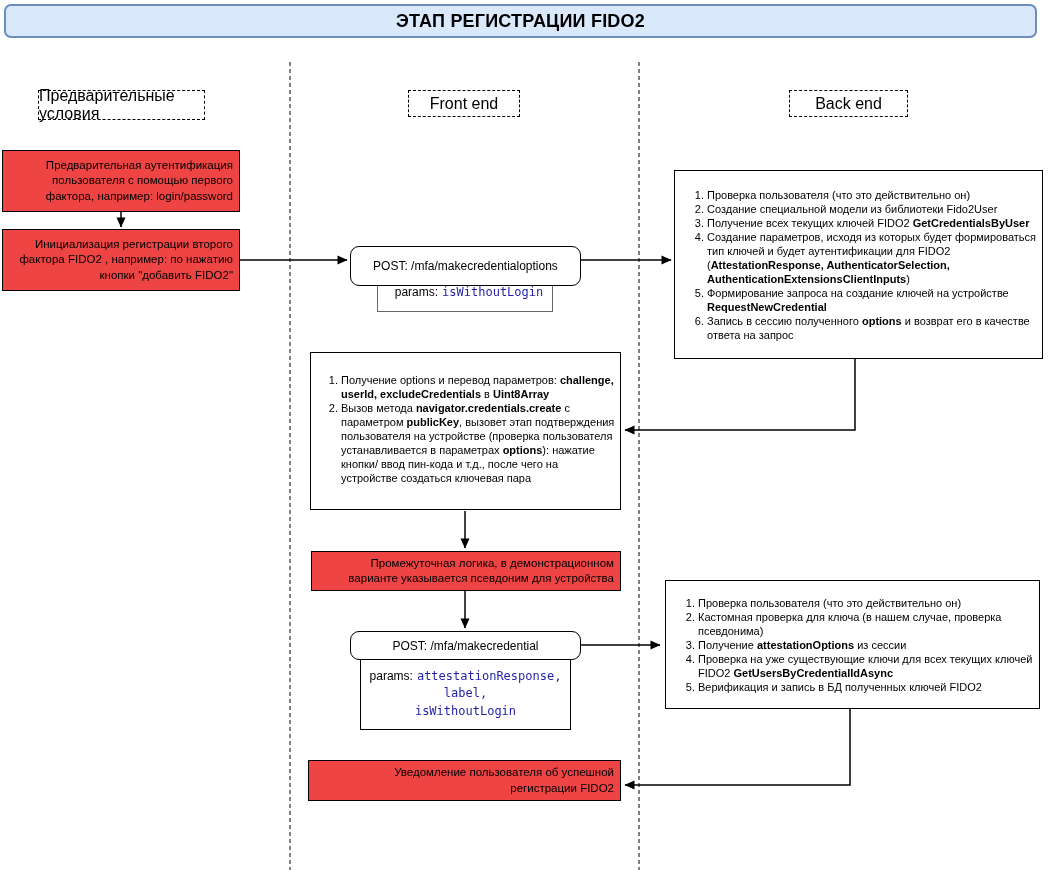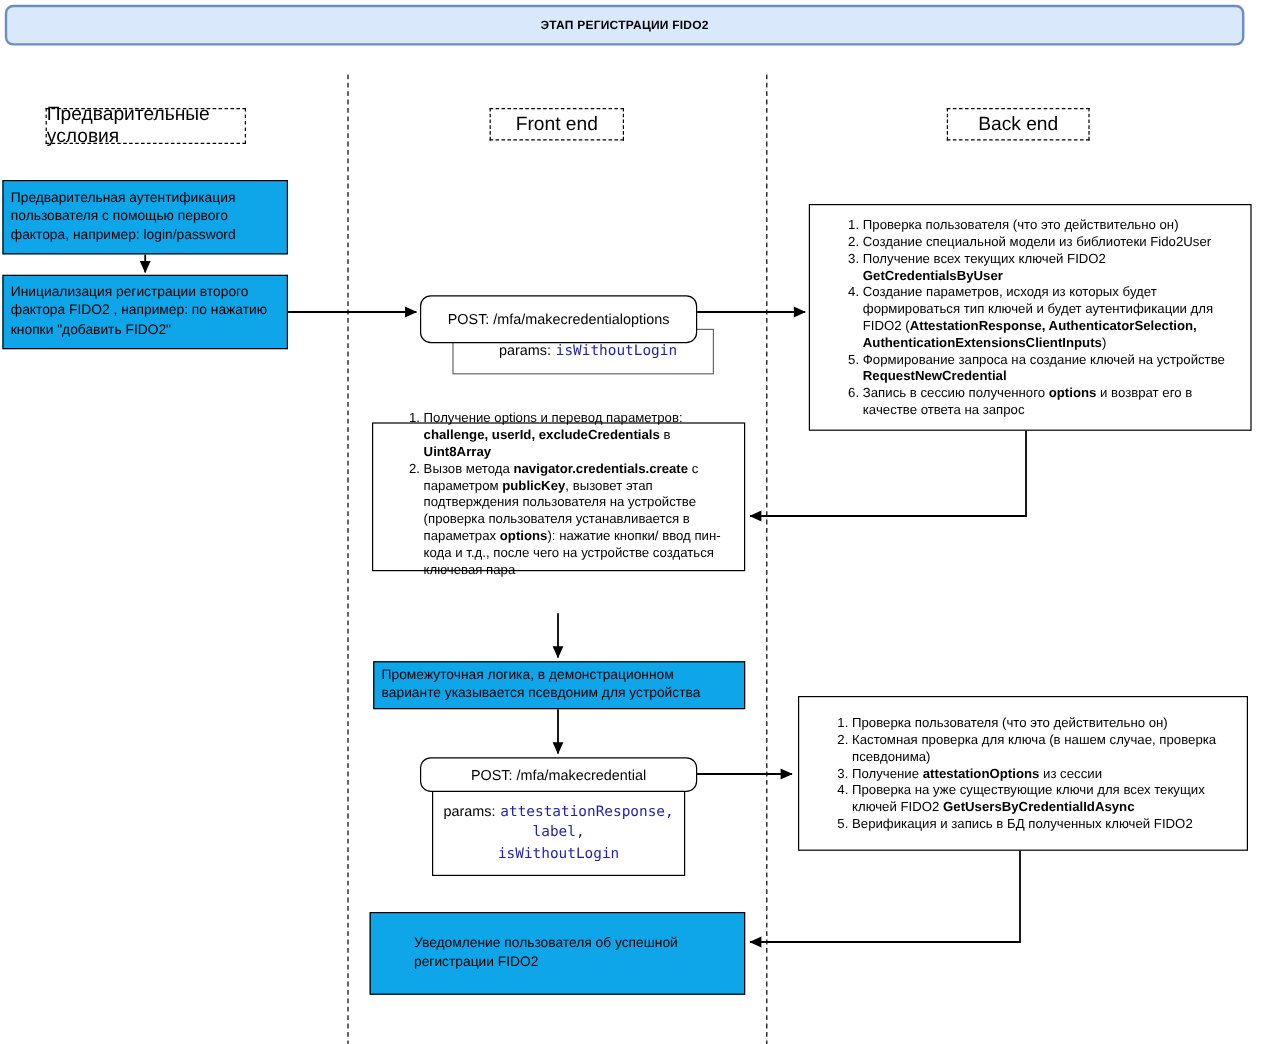--- a/index.html
+++ b/index.html
@@ -3,52 +3,52 @@
 <meta charset="utf-8">
 <style>
   html,body{margin:0;padding:0;background:#fff;}
   #stage{position:relative;width:1060px;height:870px;background:#fff;
          font-family:"Liberation Sans","DejaVu Sans",sans-serif;color:#000;overflow:hidden;}
   .abs{position:absolute;box-sizing:border-box;}
   #arrow-layer{position:absolute;left:0;top:0;width:1060px;height:870px;pointer-events:none;}
 
   .banner{left:4px;top:4px;width:1033px;height:34px;background:#dae8fc;border:2px solid #6c8ebf;
           border-radius:7px;display:flex;align-items:center;justify-content:center;
-          font-weight:bold;font-size:10px;letter-spacing:.2px;}
+          font-weight:bold;font-size:18px;letter-spacing:.2px;}
 
   .lane-label{border:1px dashed #000;background:#fff;display:flex;align-items:center;justify-content:center;
               font-size:16px;}
   .lbl-pre{left:38px;top:90px;width:167px;height:30px;}
   .lbl-fe{left:408px;top:90px;width:112px;height:27px;}
   .lbl-be{left:789px;top:90px;width:119px;height:27px;}
 
-  .node{border:1px solid #000;background:#0ea5e9;display:flex;align-items:center;justify-content:center;
-        text-align:left;font-size:11.5px;line-height:1.32;padding:2px 6px;}
+  .node{border:1px solid #000;background:#ef4444;display:flex;align-items:center;justify-content:center;
+        text-align:right;font-size:11.5px;line-height:1.32;padding:2px 6px;}
   .box-pre1{left:2px;top:150px;width:238px;height:62px;}
   .box-pre2{left:2px;top:229px;width:238px;height:62px;}
   .box-mid{left:311px;top:551px;width:310px;height:40px;}
-  .box-notify{left:308px;top:760px;width:313px;height:69px;padding-left:36px;}
+  .box-notify{left:308px;top:760px;width:313px;height:41px;padding-left:36px;}
 
   .post{border:1px solid #000;background:#fff;border-radius:9px;display:flex;align-items:center;
         justify-content:center;font-size:12px;z-index:3;}
   .box-post1{left:350px;top:246px;width:231px;height:40px;}
   .box-post2{left:350px;top:631px;width:231px;height:29px;}
 
   .params{background:#fff;display:flex;align-items:center;justify-content:center;text-align:center;
           font-size:12px;z-index:2;padding:4px 4px;}
-  .box-params1{left:377px;top:274px;width:218px;height:38px;border:1px solid #676767;padding-left:12px;}
+  .box-params1{left:377px;top:274px;width:176px;height:38px;border:1px solid #676767;padding-left:12px;}
   .box-params2{left:360px;top:658px;width:211px;height:72px;border:1px solid #000;}
   .plabel{margin-right:4px;}
   .code{font-family:"DejaVu Sans Mono","Liberation Mono",monospace;color:#1f1fa8;font-size:12px;
         line-height:1.45;}
 
   .listbox{border:1px solid #000;background:#fff;font-size:11px;z-index:1;display:flex;align-items:center;}
-  .listbox ol{margin:12px;padding:0 0 0 22px;}
+  .listbox ol{margin:0;padding:0 0 0 22px;}
   .listbox li{line-height:14px;padding:0;margin:0 0 0 0;}
-  .box-felist{left:310px;top:352px;width:311px;height:124px;padding:4px 4px 8px 8px;}
+  .box-felist{left:310px;top:352px;width:311px;height:158px;padding:4px 4px 8px 8px;}
   .box-belist1{left:674px;top:170px;width:369px;height:189px;padding:4px 4px 4px 10px;}
   .box-belist2{left:665px;top:580px;width:375px;height:129px;padding:4px 4px 4px 10px;}
   .b{font-weight:bold;}
 </style>
 </head>
 <body>
 
 <div id="stage">
 
   <svg id="arrow-layer" viewBox="0 0 1060 870" xmlns="http://www.w3.org/2000/svg">

